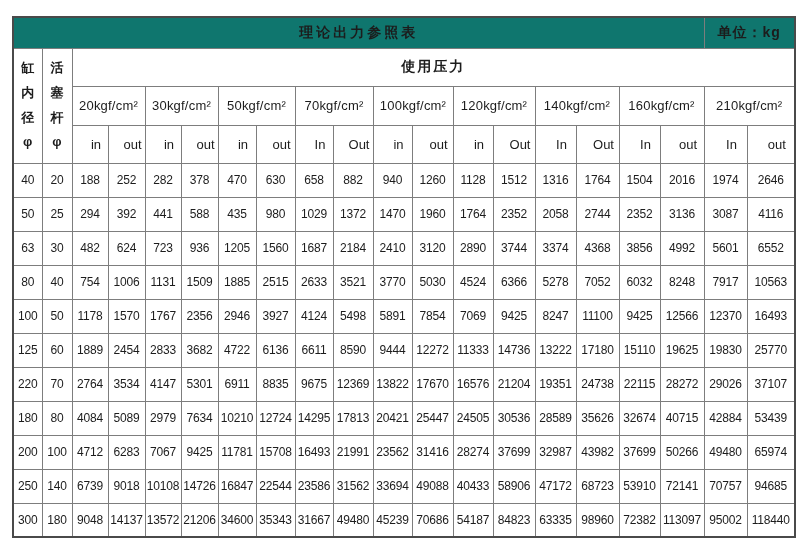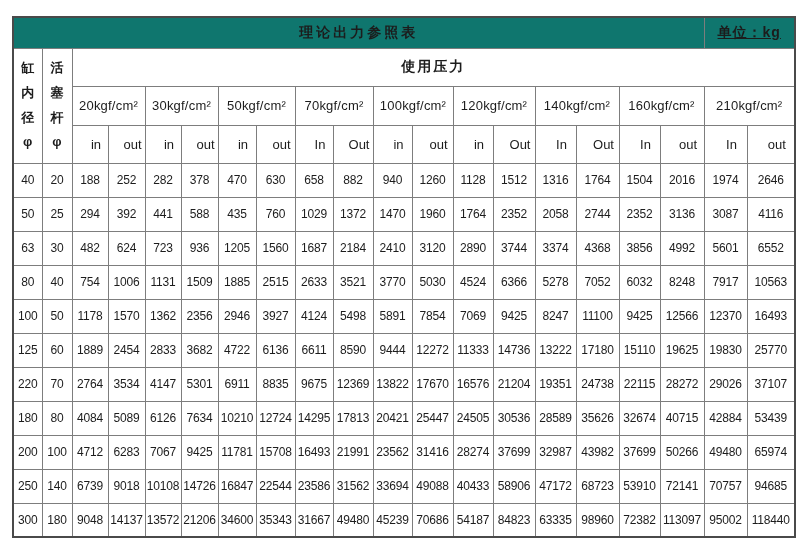--- a/index.html
+++ b/index.html
@@ -29,21 +29,21 @@
     overflow: hidden;
     background: #ffffff;
   }
   .title-row td {
     height: 31px;
     background: #0f766e;
     font-weight: bold;
     font-size: 14px;
   }
   .title-cell { letter-spacing: 3px; }
-  .unit-cell  { letter-spacing: 1px; text-decoration: underline; }
+  .unit-cell  { letter-spacing: 1px; }
   .group-row { height: 38px; }
   .pressure-head {
     font-weight: bold;
     font-size: 14px;
     letter-spacing: 2px;
   }
   .v-head { background: #ffffff; }
   .v-text {
     display: inline-block;
     width: 1em;
@@ -156,21 +156,21 @@
           <td>2646</td>
         </tr>
         <tr>
           <td>50</td>
           <td>25</td>
           <td>294</td>
           <td>392</td>
           <td>441</td>
           <td>588</td>
           <td>435</td>
-          <td>760</td>
+          <td>980</td>
           <td>1029</td>
           <td>1372</td>
           <td>1470</td>
           <td>1960</td>
           <td>1764</td>
           <td>2352</td>
           <td>2058</td>
           <td>2744</td>
           <td>2352</td>
           <td>3136</td>
@@ -219,21 +219,21 @@
           <td>6032</td>
           <td>8248</td>
           <td>7917</td>
           <td>10563</td>
         </tr>
         <tr>
           <td>100</td>
           <td>50</td>
           <td>1178</td>
           <td>1570</td>
-          <td>1362</td>
+          <td>1767</td>
           <td>2356</td>
           <td>2946</td>
           <td>3927</td>
           <td>4124</td>
           <td>5498</td>
           <td>5891</td>
           <td>7854</td>
           <td>7069</td>
           <td>9425</td>
           <td>8247</td>
@@ -285,21 +285,21 @@
           <td>22115</td>
           <td>28272</td>
           <td>29026</td>
           <td>37107</td>
         </tr>
         <tr>
           <td>180</td>
           <td>80</td>
           <td>4084</td>
           <td>5089</td>
-          <td>6126</td>
+          <td>2979</td>
           <td>7634</td>
           <td>10210</td>
           <td>12724</td>
           <td>14295</td>
           <td>17813</td>
           <td>20421</td>
           <td>25447</td>
           <td>24505</td>
           <td>30536</td>
           <td>28589</td>

